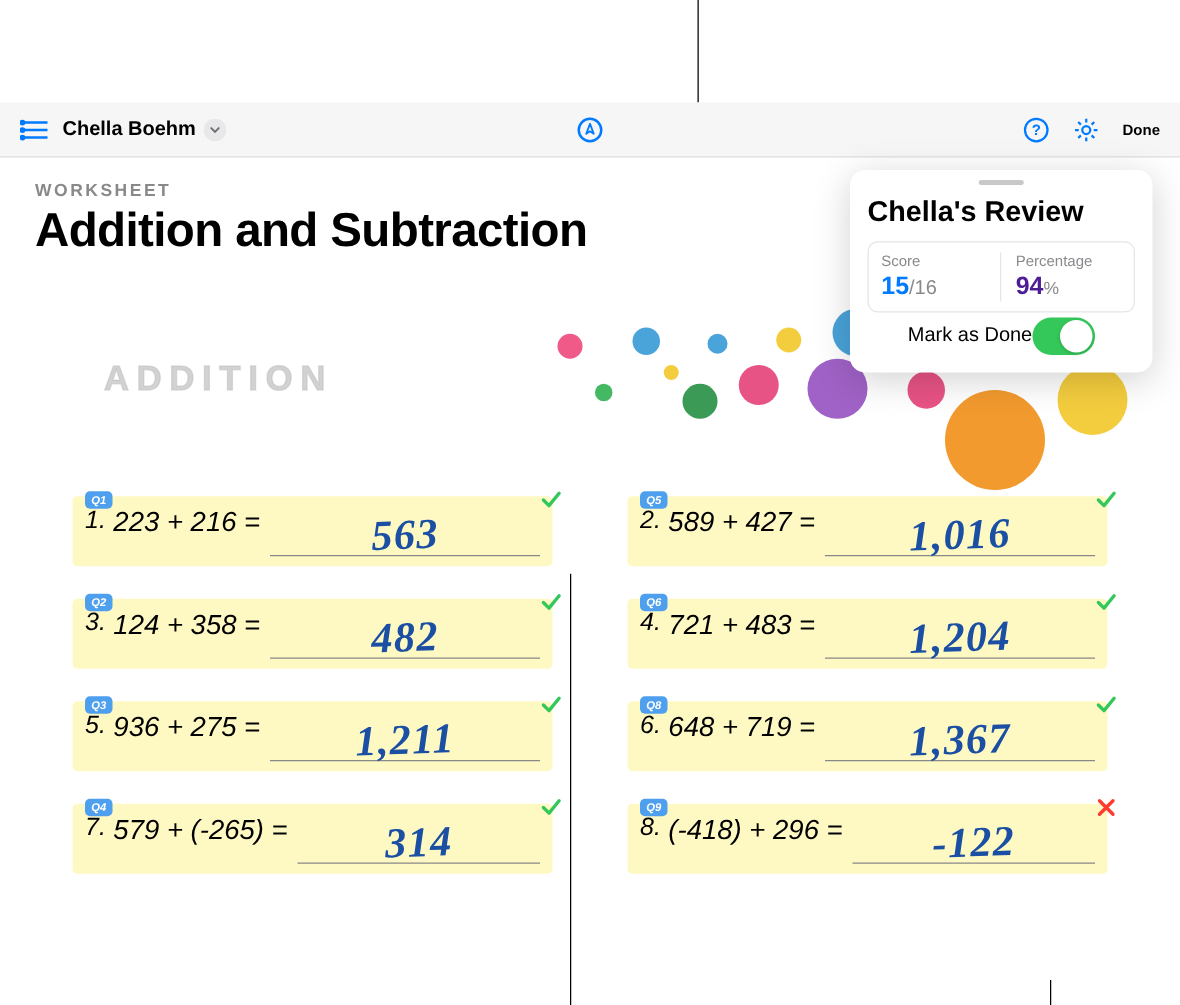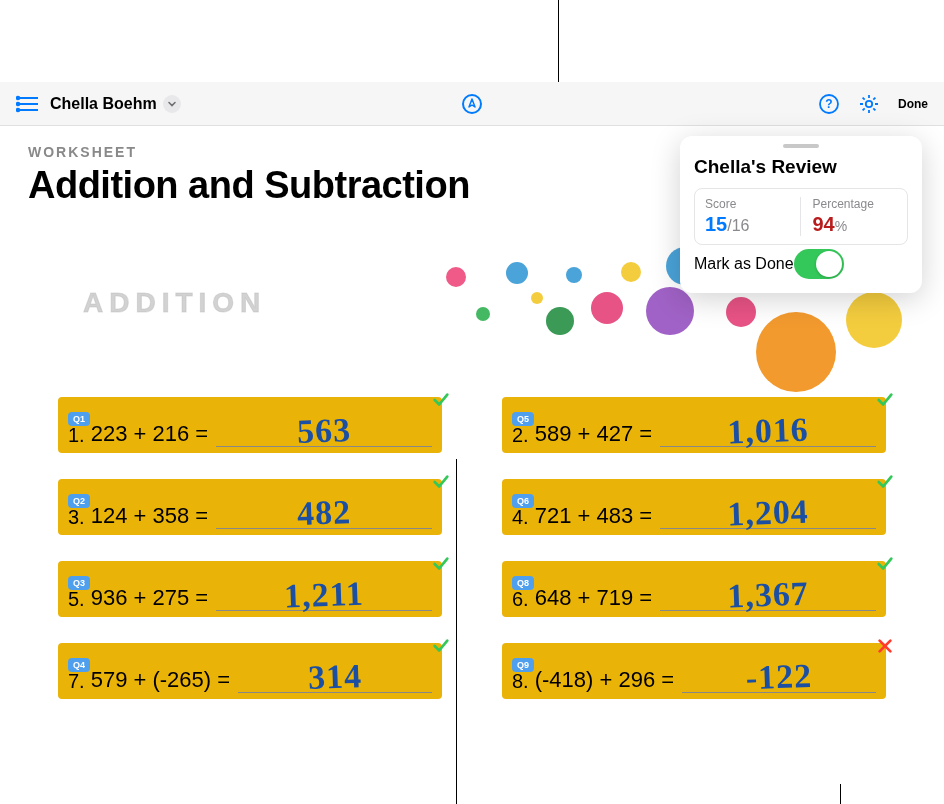--- a/index.html
+++ b/index.html
@@ -138,26 +138,27 @@
     .questions {
       display: grid;
       grid-template-columns: 1fr 1fr;
       column-gap: 60px;
       row-gap: 26px;
       margin-top: 110px;
       padding: 0 30px;
     }
     .q {
       display: flex;
-      align-items: flex-end;
-      background: #eab308;
+      align-items: flex-start;
+      background: #fef9c3;
       padding: 8px 10px 6px 10px;
       border-radius: 4px;
       position: relative;
       height: 56px;
+      font-style: italic;
     }
     .q-num-wrap {
       display: flex;
       align-items: flex-end;
       margin-right: 6px;
       position: relative;
     }
     .q-tag {
       background: #4f9fef;
       color: #fff;
@@ -219,21 +220,21 @@
       z-index: 100;
     }
     .panel-handle {
       width: 36px;
       height: 4px;
       background: #c8c8c8;
       border-radius: 2px;
       margin: -4px auto 8px auto;
     }
     .panel-title {
-      font-size: 19px;
+      font-size: 23px;
       font-weight: 700;
       color: #000;
       margin-bottom: 10px;
     }
     .panel-stats {
       border: 1px solid #e5e5e7;
       border-radius: 8px;
       padding: 8px 10px;
       display: flex;
       justify-content: space-between;
@@ -259,30 +260,30 @@
       font-weight: 700;
       color: #007aff;
     }
     .score-max {
       font-size: 16px;
       color: #8a8a8e;
     }
     .pct-val {
       font-size: 20px;
       font-weight: 700;
-      color: #b91c1c;
+      color: #4c1d95;
     }
     .pct-sym {
       font-size: 14px;
       color: #8a8a8e;
     }
     .mark-done-row {
       display: flex;
       align-items: center;
-      justify-content: flex-start;
+      justify-content: center;
     }
     .mark-done-label {
       font-size: 16px;
       color: #000;
     }
     .toggle {
       width: 50px;
       height: 30px;
       background: #34c759;
       border-radius: 15px;

